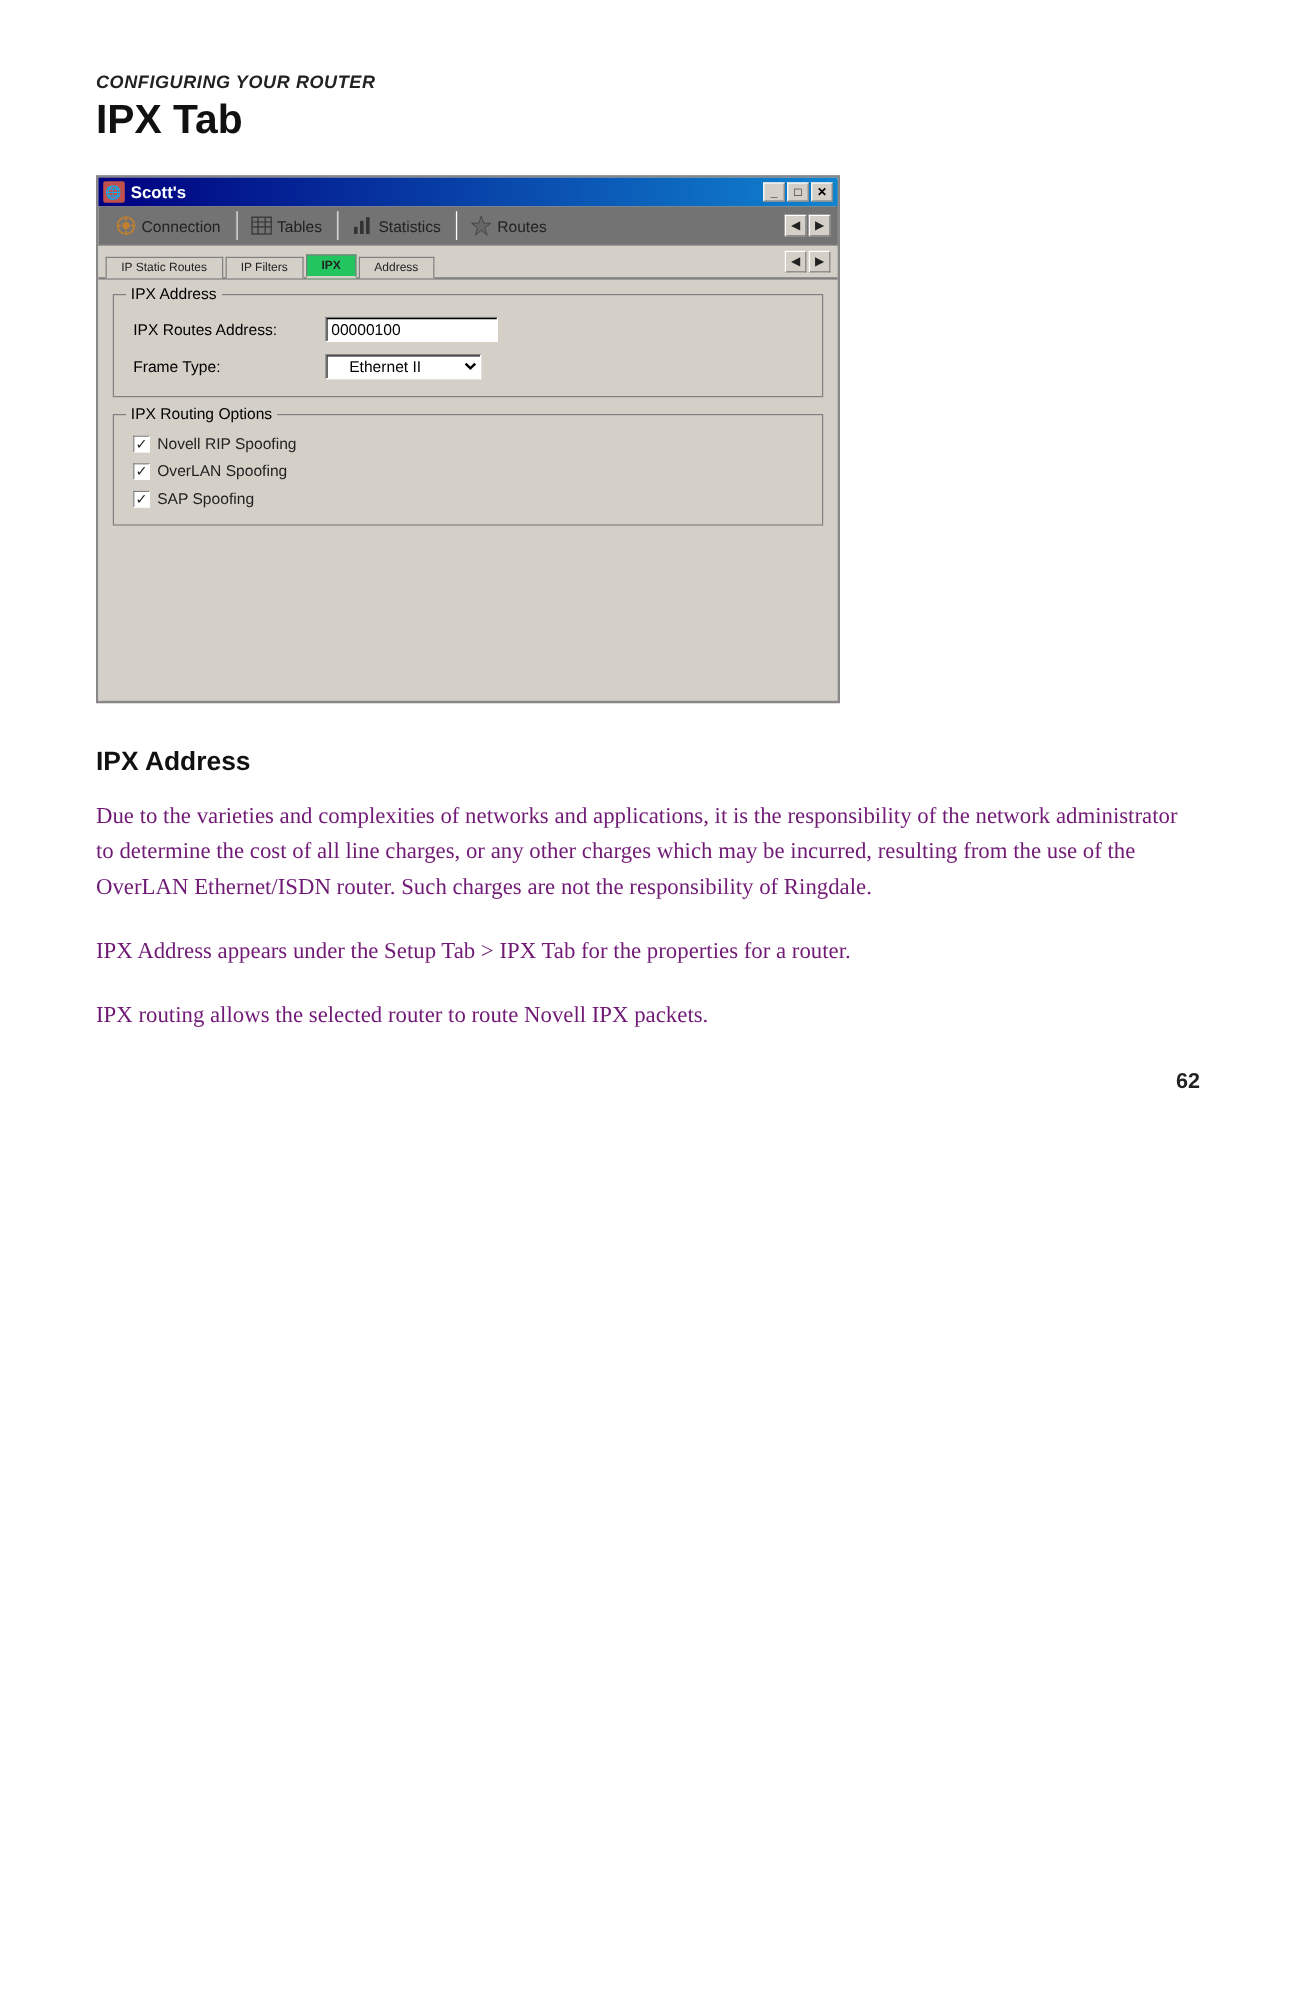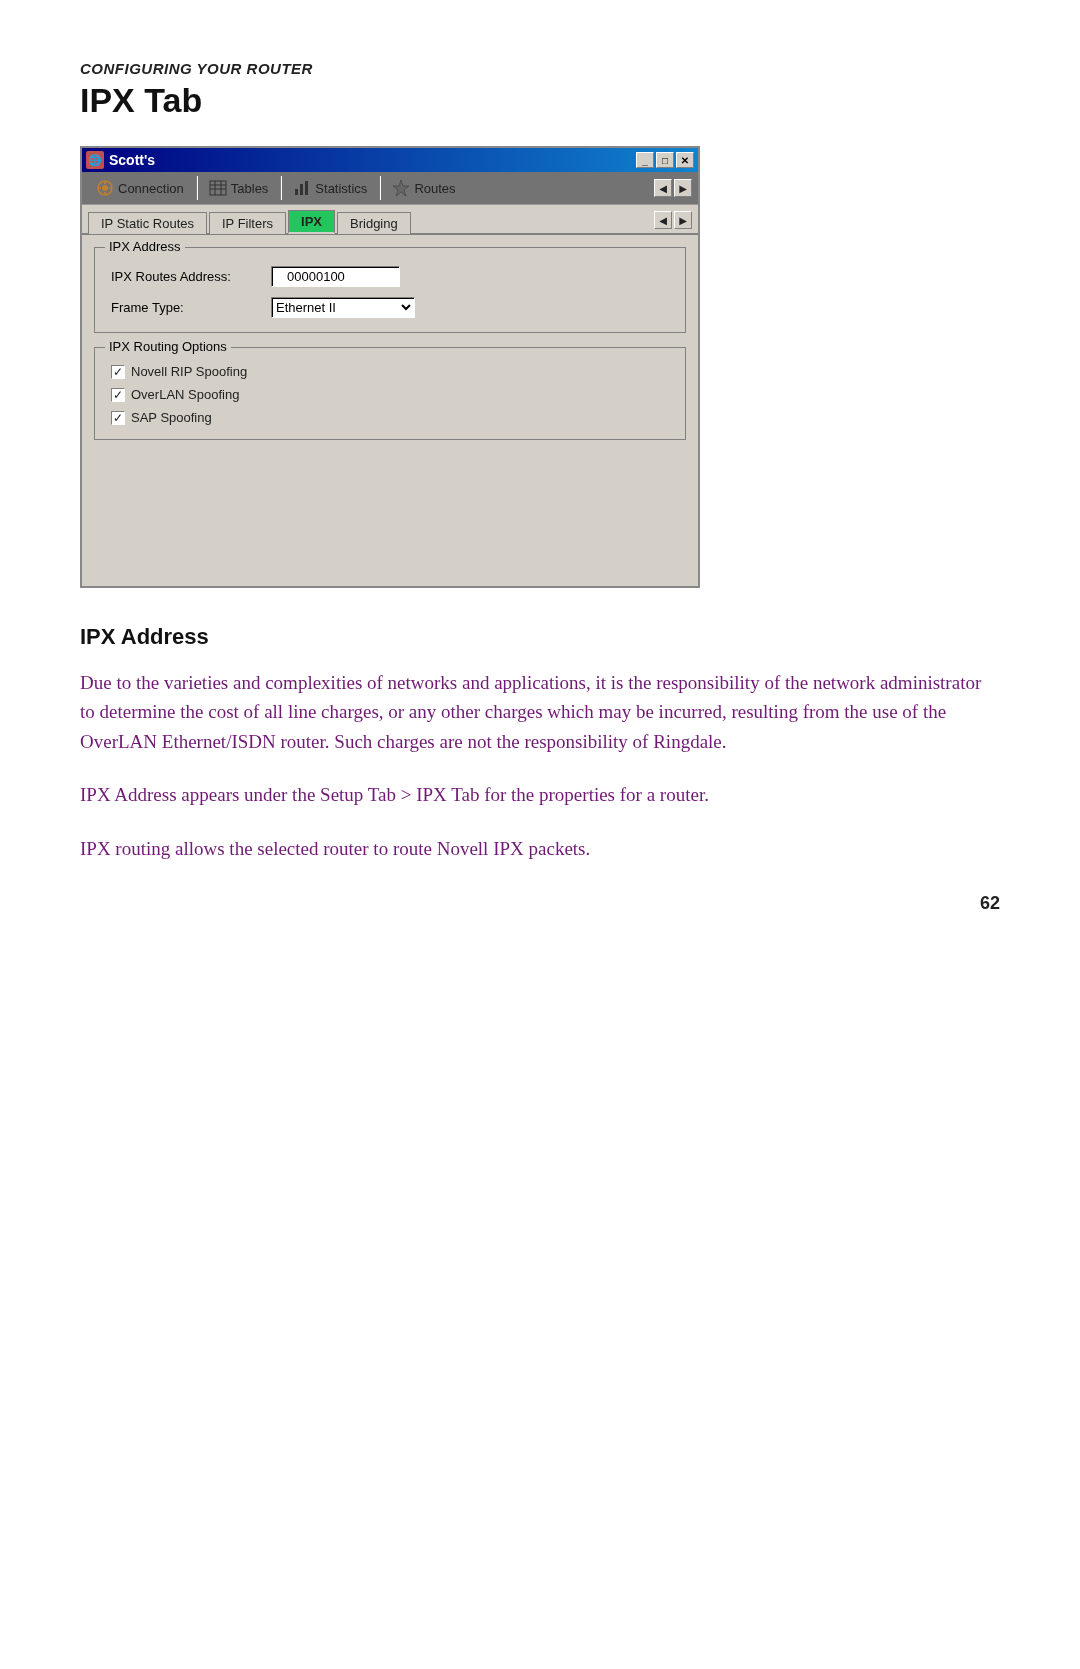--- a/index.html
+++ b/index.html
@@ -153,21 +153,21 @@
       padding: 0 6px;
       padding-top: 4px;
       background: #d4d0c8;
       border-bottom: 2px solid #808080;
       position: relative;
     }
 
     .win-tab {
       padding: 3px 12px;
       font-family: Arial, sans-serif;
-      font-size: 13px;
+      font-size: 10px;
       border: 1px solid #808080;
       border-bottom: none;
       background: #d4d0c8;
       cursor: pointer;
       position: relative;
       top: 1px;
       margin-right: 2px;
     }
 
     .win-tab.active {
@@ -222,43 +222,43 @@
     .win-label {
       font-family: Arial, sans-serif;
       font-size: 13px;
       min-width: 150px;
       color: #000;
     }
 
     .win-input {
       font-family: Arial, sans-serif;
       font-size: 13px;
-      padding: 2px 15px;
+      padding: 2px 4px;
       background: #fff;
       border: 1px solid;
       border-color: #808080 #fff #fff #808080;
       box-shadow: 1px 1px 0 #000 inset;
-      width: 129px;
+      width: 144px;
     }
 
     .win-select-wrapper {
       display: flex;
       align-items: center;
       gap: 2px;
     }
 
     .win-select {
       font-family: Arial, sans-serif;
       font-size: 13px;
       background: #fff;
       border: 1px solid;
       border-color: #808080 #fff #fff #808080;
       box-shadow: 1px 1px 0 #000 inset;
-      padding: 1px 0;
-      width: 144px;
+      padding: 1px 15px;
+      width: 130px;
     }
 
     
     .win-checkbox-row {
       display: flex;
       align-items: center;
       gap: 6px;
       margin-top: 8px;
       font-family: Arial, sans-serif;
       font-size: 13px;
@@ -390,21 +390,21 @@
     <div class="toolbar-right">
       <div class="small-nav-btn">◀</div>
       <div class="small-nav-btn">▶</div>
     </div>
   </div>
 
   <div class="win-tabbar">
     <div class="win-tab">IP Static Routes</div>
     <div class="win-tab">IP Filters</div>
     <div class="win-tab active">IPX</div>
-    <div class="win-tab">Bridging</div>
+    <div class="win-tab">Address</div>
     <div class="tab-nav-right">
       <div class="small-nav-btn">◀</div>
       <div class="small-nav-btn">▶</div>
     </div>
   </div>
 
   <div class="win-content">
 
     <div class="win-group">
       <span class="win-group-title">IPX Address</span>

